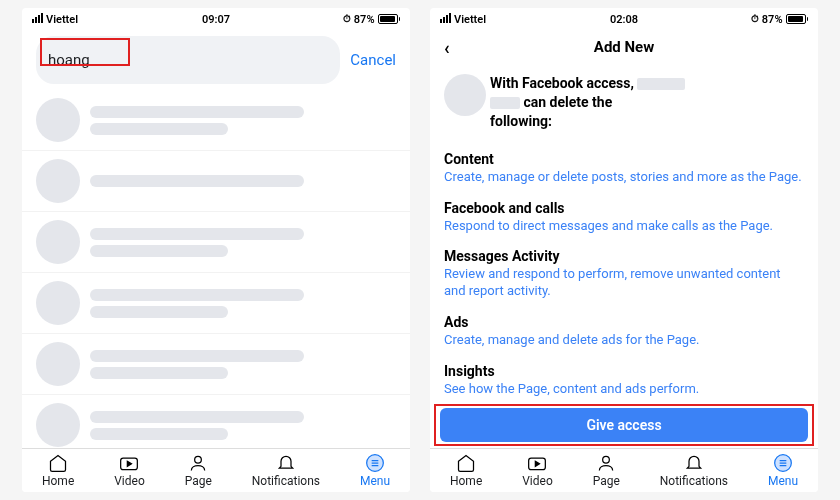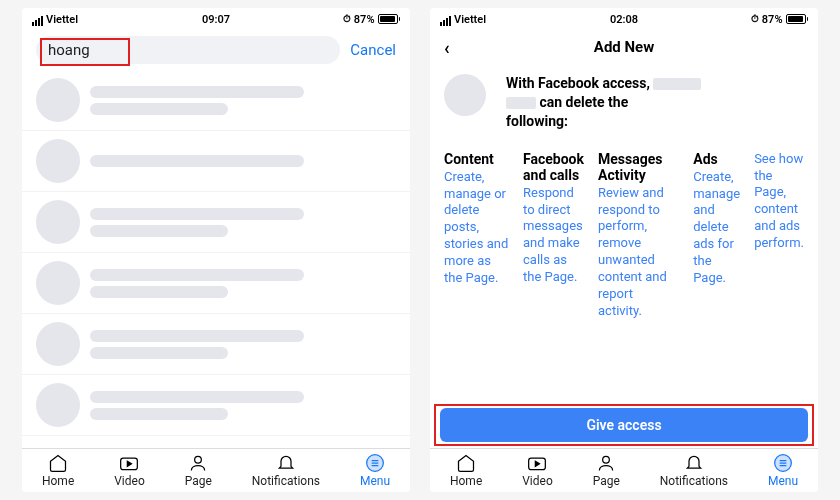--- a/index.html
+++ b/index.html
@@ -1,54 +1,54 @@
 <!DOCTYPE html>
 <html><head>
 <meta charset="utf-8">
 <style>
 *{box-sizing:border-box;margin:0;padding:0;font-family:-apple-system,BlinkMacSystemFont,"Segoe UI",Roboto,sans-serif}
 body{background:#f5f5f5;width:840px;height:500px;display:flex;gap:20px;justify-content:center;align-items:flex-start;padding:8px}
 .phone{width:388px;height:484px;background:#fff;border-radius:4px;display:flex;flex-direction:column;position:relative;overflow:hidden}
 .status-bar{height:22px;display:flex;align-items:center;justify-content:space-between;padding:0 10px;font-size:11px;font-weight:600}
-.status-left{display:flex;align-items:flex-end;gap:3px}
+.status-left{display:flex;align-items:flex-start;gap:3px}
 .status-center{position:absolute;left:50%;transform:translateX(-50%);font-weight:600}
 .status-right{display:flex;align-items:center;gap:3px}
 .signal-bars{display:flex;align-items:flex-end;gap:1px}
 .bar{width:2px;background:#000}
 .bar:nth-child(1){height:4px}.bar:nth-child(2){height:6px}.bar:nth-child(3){height:8px}.bar:nth-child(4){height:10px}
 .alarm-icon{font-size:10px}
 .battery{display:flex;align-items:center;gap:1px}
 .battery-body{width:20px;height:10px;border:1px solid #000;border-radius:2px;position:relative}
 .battery-fill{position:absolute;left:1px;top:1px;bottom:1px;width:85%;background:#000;border-radius:1px}
 .battery-tip{width:1.5px;height:4px;background:#000;border-radius:0 1px 1px 0}
 
 
 .search-header{display:flex;align-items:center;padding:6px 14px;gap:10px}
-.search-pill{flex:1;background:#f0f2f5;border-radius:18px;height:28px;display:flex;align-items:center;padding:0 12px;position:relative}
+.search-pill{flex:1;background:#f0f2f5;border-radius:18px;height:48px;display:flex;align-items:center;padding:0 12px;position:relative}
 .search-input{font-size:15px;color:#1c1e21;font-weight:400}
 .search-highlight{position:absolute;border:2px solid #e02020;top:2px;left:4px;width:90px;height:28px;pointer-events:none}
 .cancel-btn{color:#1877f2;font-size:15px;font-weight:400}
 .results{flex:1;overflow:hidden}
 .result-row{display:flex;align-items:center;padding:8px 14px;gap:10px;border-bottom:1px solid #f2f2f2}
 .avatar-ph{width:44px;height:44px;background:#e4e6eb;border-radius:50%;flex-shrink:0}
 .text-ph{flex:1;display:flex;flex-direction:column;gap:5px}
 .line-ph{height:12px;background:#e4e6eb;border-radius:6px}
 .line-ph.long{width:70%}
 .line-ph.short{width:45%}
 
 
 .header2{display:flex;align-items:center;justify-content:center;padding:8px 14px;position:relative}
 .back-btn{position:absolute;left:14px;font-size:18px;font-weight:700}
 .header-title{font-size:15px;font-weight:700}
-.intro-row{display:flex;align-items:flex-start;padding:10px 14px;gap:20px}
+.intro-row{display:flex;align-items:flex-start;padding:10px 14px;gap:4px}
 .intro-avatar{width:42px;height:42px;background:#e4e6eb;border-radius:50%;flex-shrink:0}
 .intro-text{font-size:14px;font-weight:700;line-height:1.35}
 .redacted{display:inline-block;width:48px;height:12px;background:#e4e6eb;border-radius:2px;vertical-align:middle}
 .redacted.sm{width:30px}
-.sections{padding:10px 14px;display:flex;flex-direction:row;gap:14px;flex:1;overflow:hidden}
+.sections{padding:10px 14px;display:flex;flex-direction:column;gap:14px;flex:1;overflow:hidden}
 .sec-title{font-size:14px;font-weight:700;margin-bottom:2px}
 .sec-body{font-size:13px;color:#3b82f6;line-height:1.3}
 .give-btn-wrap{padding:6px 10px;position:relative}
 .give-btn{background:#3b82f6;color:#fff;font-size:14px;font-weight:600;text-align:center;padding:9px;border-radius:6px}
 .give-highlight{position:absolute;border:2px solid #e02020;top:2px;left:4px;right:4px;bottom:2px;pointer-events:none}
 
 
 .tabbar{height:44px;border-top:1px solid #ddd;display:flex;justify-content:space-around;align-items:center;background:#fff}
 .tab{display:flex;flex-direction:column;align-items:center;gap:1px;font-size:12px;color:#1c1e21}
 .tab svg{width:20px;height:20px}
@@ -223,20 +223,21 @@
       </div>
     <div>
         <div class="sec-title">Messages Activity</div>
         <div class="sec-body">Review and respond to perform, remove unwanted content and report activity.</div>
       </div>
     <div>
         <div class="sec-title">Ads</div>
         <div class="sec-body">Create, manage and delete ads for the Page.</div>
       </div>
     <div>
+        <div class="sec-title">Insights</div>
         <div class="sec-body">See how the Page, content and ads perform.</div>
       </div>
   </div>
 
   <div class="give-btn-wrap">
     <div class="give-btn">Give access</div>
     <div class="give-highlight"></div>
   </div>
 
   <div class="tabbar">

